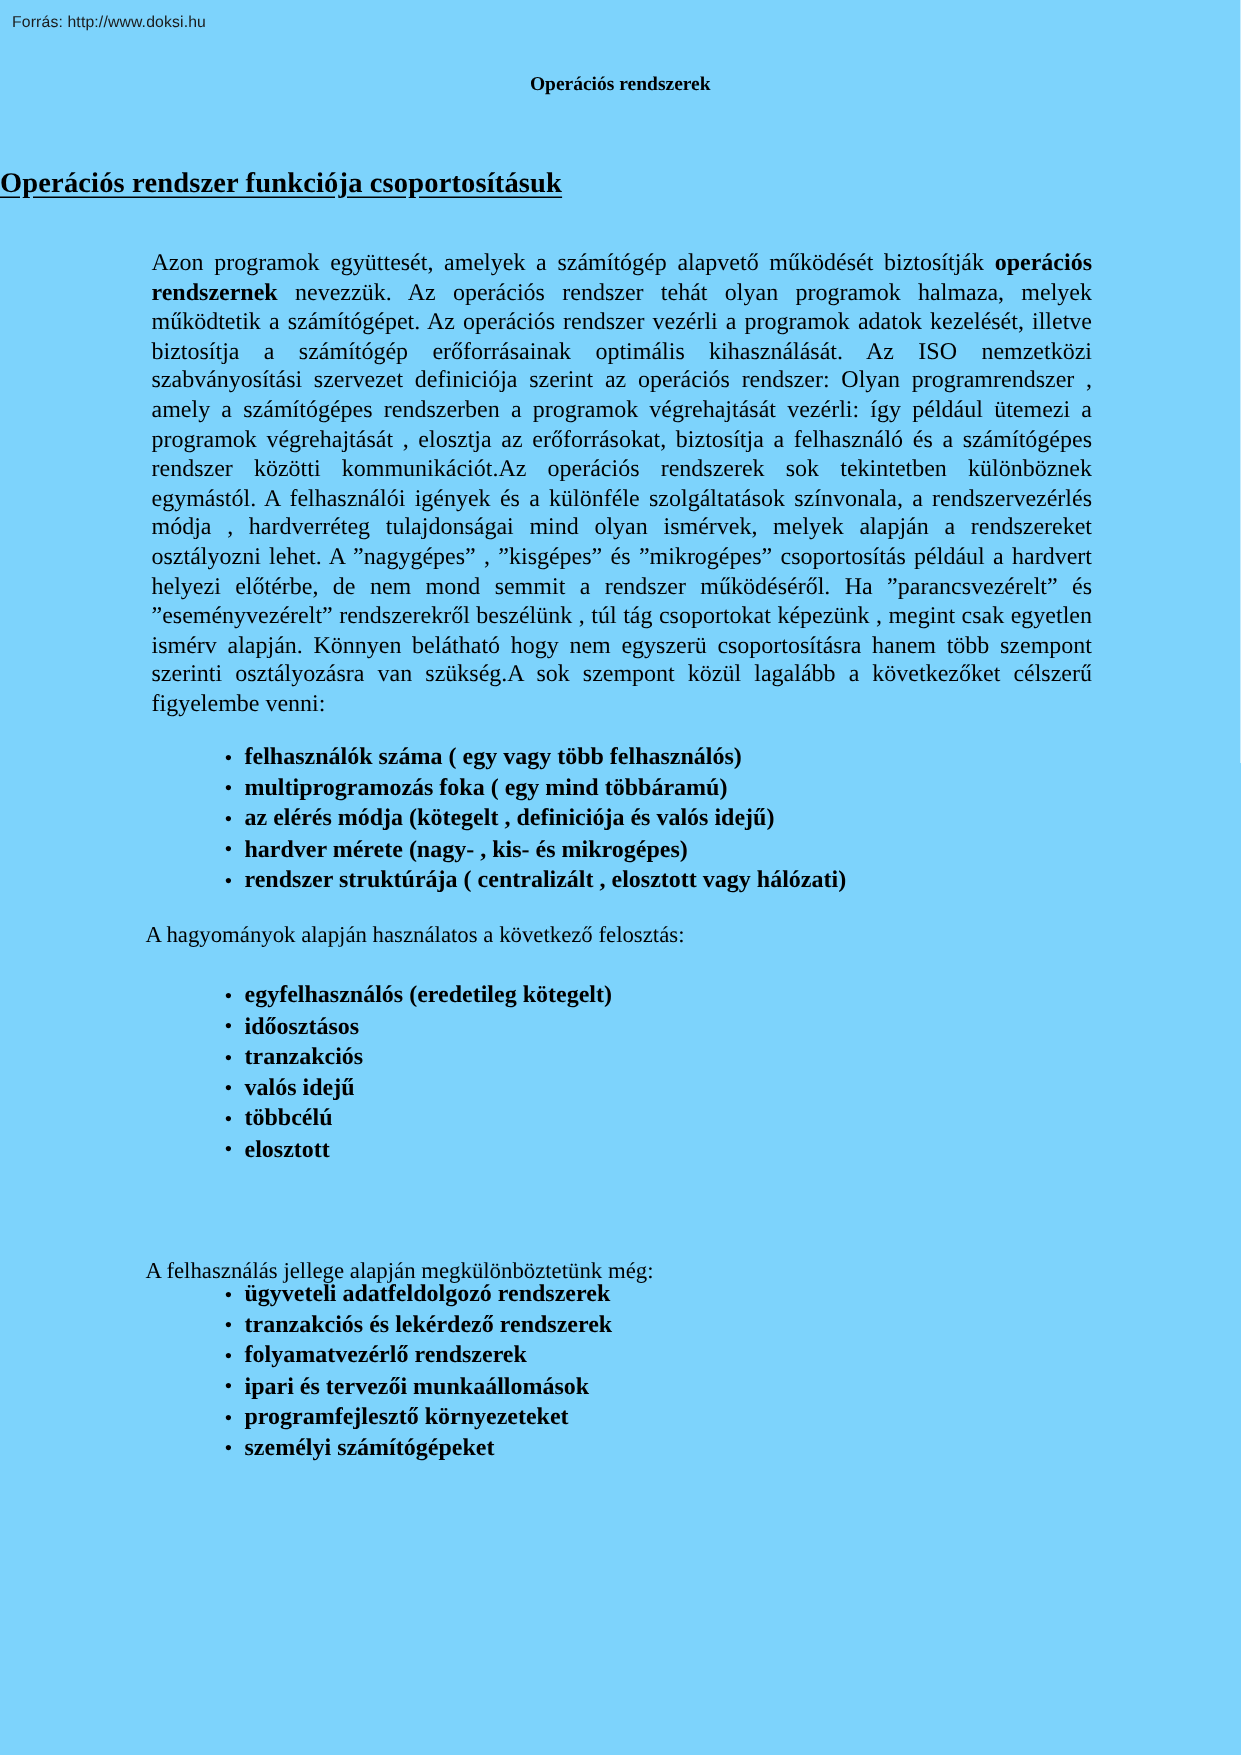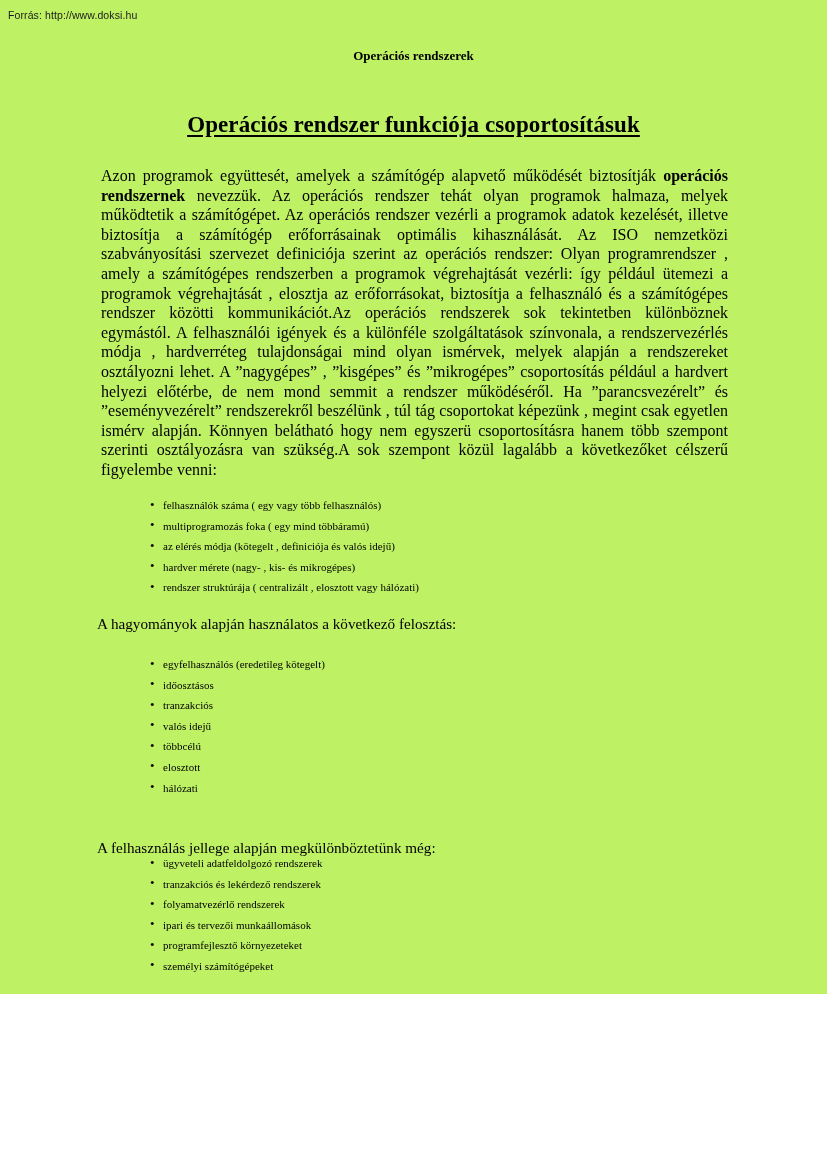--- a/index.html
+++ b/index.html
@@ -3,22 +3,22 @@
 <meta charset="utf-8">
 <style>
   html, body {
     margin: 0;
     padding: 0;
     background: #ffffff;
   }
   .page {
     position: relative;
     width: 827px;
-    height: 994px;
-    background: #bef264;
+    height: 1170px;
+    background: #7dd3fc;
     overflow: hidden;
     font-family: "Liberation Serif", "DejaVu Serif", serif;
     color: #000000;
   }
 
   
   .source-header {
     position: absolute;
     left: 8px;
     top: 9px;
@@ -44,22 +44,21 @@
   .running-head .u {
     text-underline-offset: 2px;
   }
 
   
   .doc-title {
     position: absolute;
     left: 0;
     right: 0;
     top: 96px;
-    text-align: center;
-    font-size: 23px;
+    font-size: 19px;
     font-weight: bold;
     line-height: 28px;
     letter-spacing: 0.1px;
   }
   .doc-title .u {
     text-decoration: underline;
     text-underline-offset: 3px;
   }
 
   p.body-par {
@@ -80,25 +79,26 @@
     line-height: 19.6px;
     text-align: left;
   }
 
   ul.bullets {
     margin: 0;
     padding: 0;
     list-style: none;
   }
   ul.bullets li {
-    font-size: 11px;
+    font-size: 16px;
     line-height: 20.6px;
     position: relative;
     padding-left: 13px;
     white-space: nowrap;
+    font-weight: bold;
   }
   ul.bullets li::before {
     content: "\2022";
     position: absolute;
     left: 0;
     top: -0.5px;
     font-size: 13px;
   }
 
   
@@ -143,21 +143,20 @@
   </div>
 
   <div class="blk-list2">
     <ul class="bullets">
       <li>egyfelhasználós (eredetileg kötegelt)</li>
       <li>időosztásos</li>
       <li>tranzakciós</li>
       <li>valós idejű</li>
       <li>többcélú</li>
       <li>elosztott</li>
-      <li>hálózati</li>
     </ul>
   </div>
 
   <div class="blk-lead3">
     <p class="lead-in">A felhasználás jellege alapján megkülönböztetünk még:</p>
   </div>
 
   <div class="blk-list3">
     <ul class="bullets">
       <li>ügyveteli adatfeldolgozó rendszerek</li>

